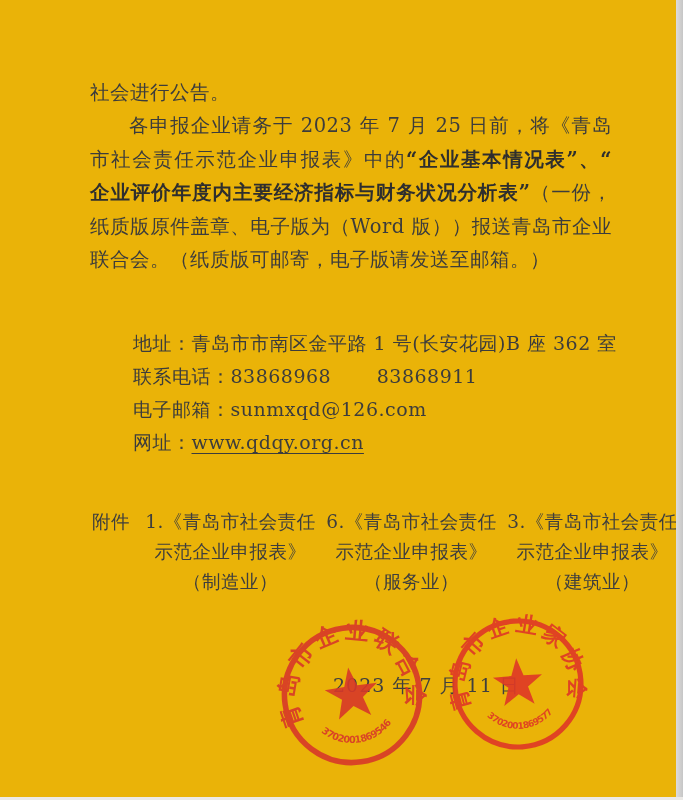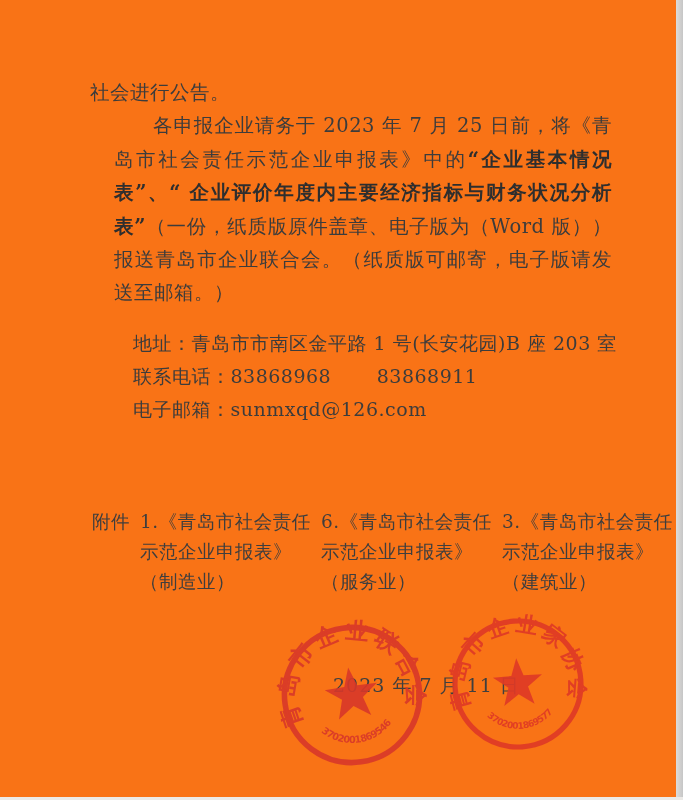--- a/index.html
+++ b/index.html
@@ -1,20 +1,20 @@
 <!DOCTYPE html>
 <html><head>
 <meta charset="utf-8">
 <style>
   html, body { margin: 0; padding: 0; }
   body { background: #e9e9e9; font-family: "DejaVu Serif", "Liberation Serif", serif; }
   .canvas {
     position: relative;
     width: 683px; height: 800px;
-    background: #f97316;
+    background: #eab308;
     overflow: hidden;
     color: #3a3a3a;
   }
   .scan-edge-right {
     position: absolute; top: 0; right: 0;
     width: 7px; height: 100%;
     background: linear-gradient(to right, #dedddb, #c6c6c6);
   }
   .scan-edge-bottom {
     position: absolute; bottom: 0; left: 0;
@@ -28,38 +28,39 @@
     text-align: justify;
     color: #3c3c3c;
     letter-spacing: 0.5px;
   }
   .section-heading {
     text-indent: 2em;
     font-weight: bold;
     color: #2e2e2e;
     letter-spacing: 2px;
   }
-  .para { text-indent: 2em; margin-left: 24px; }
+  .para { text-indent: 2em; }
   .para .bold-seg { font-weight: bold; color: #2e2e2e; }
 
   .contact-block {
     position: absolute; left: 133px; top: 327px; width: 470px;
     font-size: 19px; line-height: 33px;
     color: #3c3c3c;
     letter-spacing: 0.5px;
   }
   .contact-line { white-space: pre; }
   .website-url { text-decoration: underline; text-underline-offset: 4px; }
 
   .attachments-block {
     position: absolute; left: 92px; top: 507px;
     font-size: 18.5px; line-height: 30px;
     color: #3e3e3e;
     display: flex; align-items: flex-start;
     letter-spacing: 0.5px;
+    text-align: center;
   }
   .att-label { margin-right: 10px; white-space: nowrap; }
   .att-items { display: flex; }
 
   .issue-date {
     position: absolute; left: 333px; top: 673px;
     font-size: 19px; color: #3f3f3f;
     letter-spacing: 1px;
     z-index: 1;
     white-space: nowrap;
@@ -74,23 +75,24 @@
 <body>
 
 <div class="canvas">
 
   <div class="body-text">
     <div>社会进行公告。</div>
     <div class="para"><span>各申报企业请务于 2023 年 7 月 25 日前，将《青岛市社会责任示范企业申报表》中的</span><span class="bold-seg">“企业基本情况表”、“ 企业评价年度内主要经济指标与财务状况分析表”</span><span>（一份，纸质版原件盖章、电子版为（Word 版））报送青岛市企业联合会。（纸质版可邮寄，电子版请发送至邮箱。）</span></div>
   </div>
 
   <div class="contact-block">
-    <div class="contact-line">地址：青岛市市南区金平路 1 号(长安花园)B 座 203 室</div>
+    <div class="contact-line">地址：青岛市市南区金平路 1 号(长安花园)B 座 362 室</div>
     <div class="contact-line">联系电话：83868968　　 83868911</div>
     <div class="contact-line">电子邮箱：sunmxqd@126.com</div>
+    <div class="contact-line"><span>网址：</span><span class="website-url">www.qdqy.org.cn</span></div>
   </div>
 
   <div class="attachments-block">
     <span class="att-label">附件</span>
     <div class="att-items">
       <div>1.《青岛市社会责任示范企业申报表》（制造业）</div>
       <div>6.《青岛市社会责任示范企业申报表》（服务业）</div>
       <div>3.《青岛市社会责任示范企业申报表》（建筑业）</div>
     </div>
   </div>

